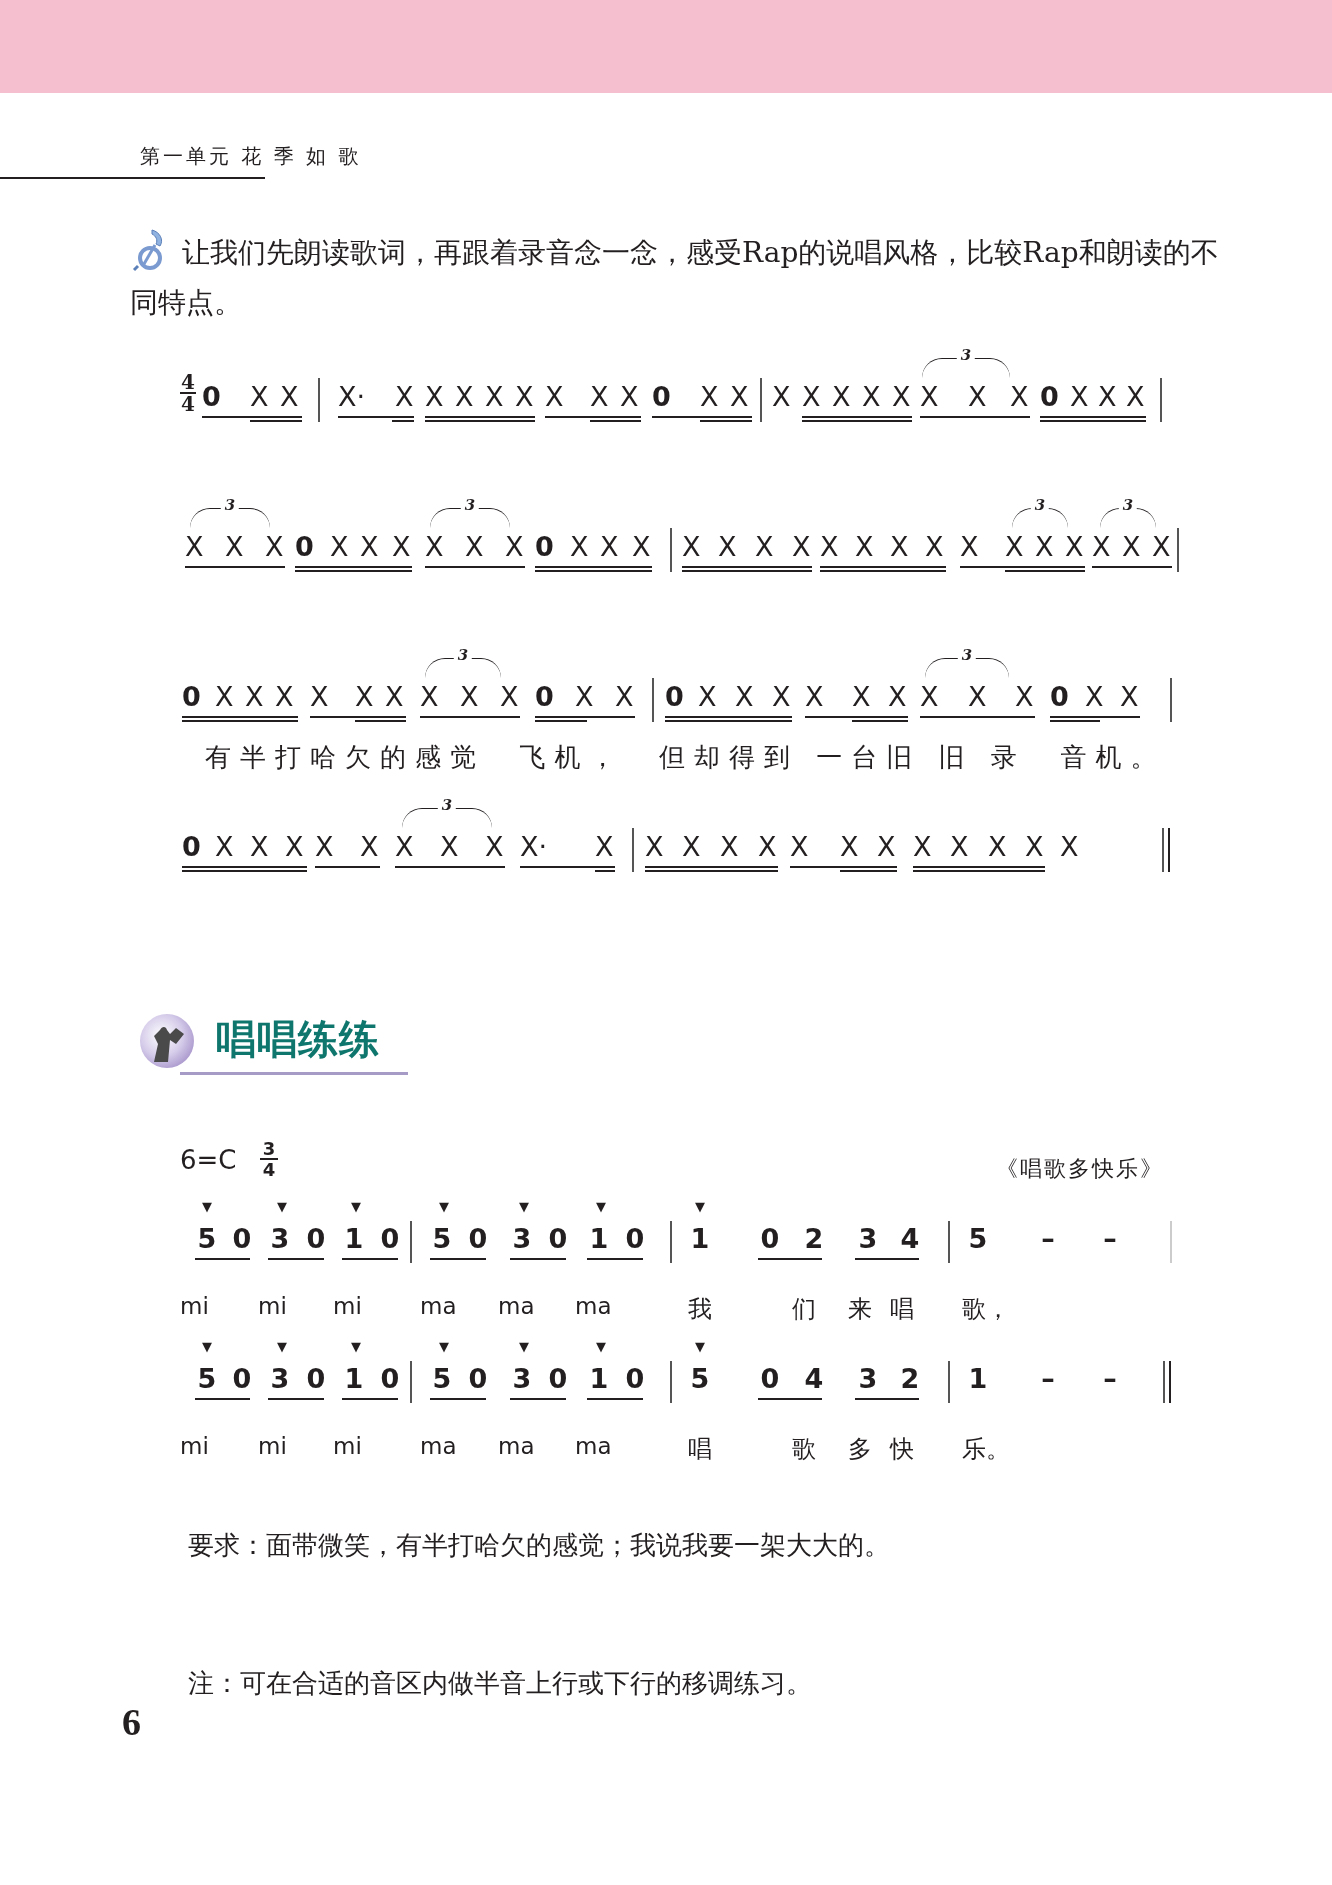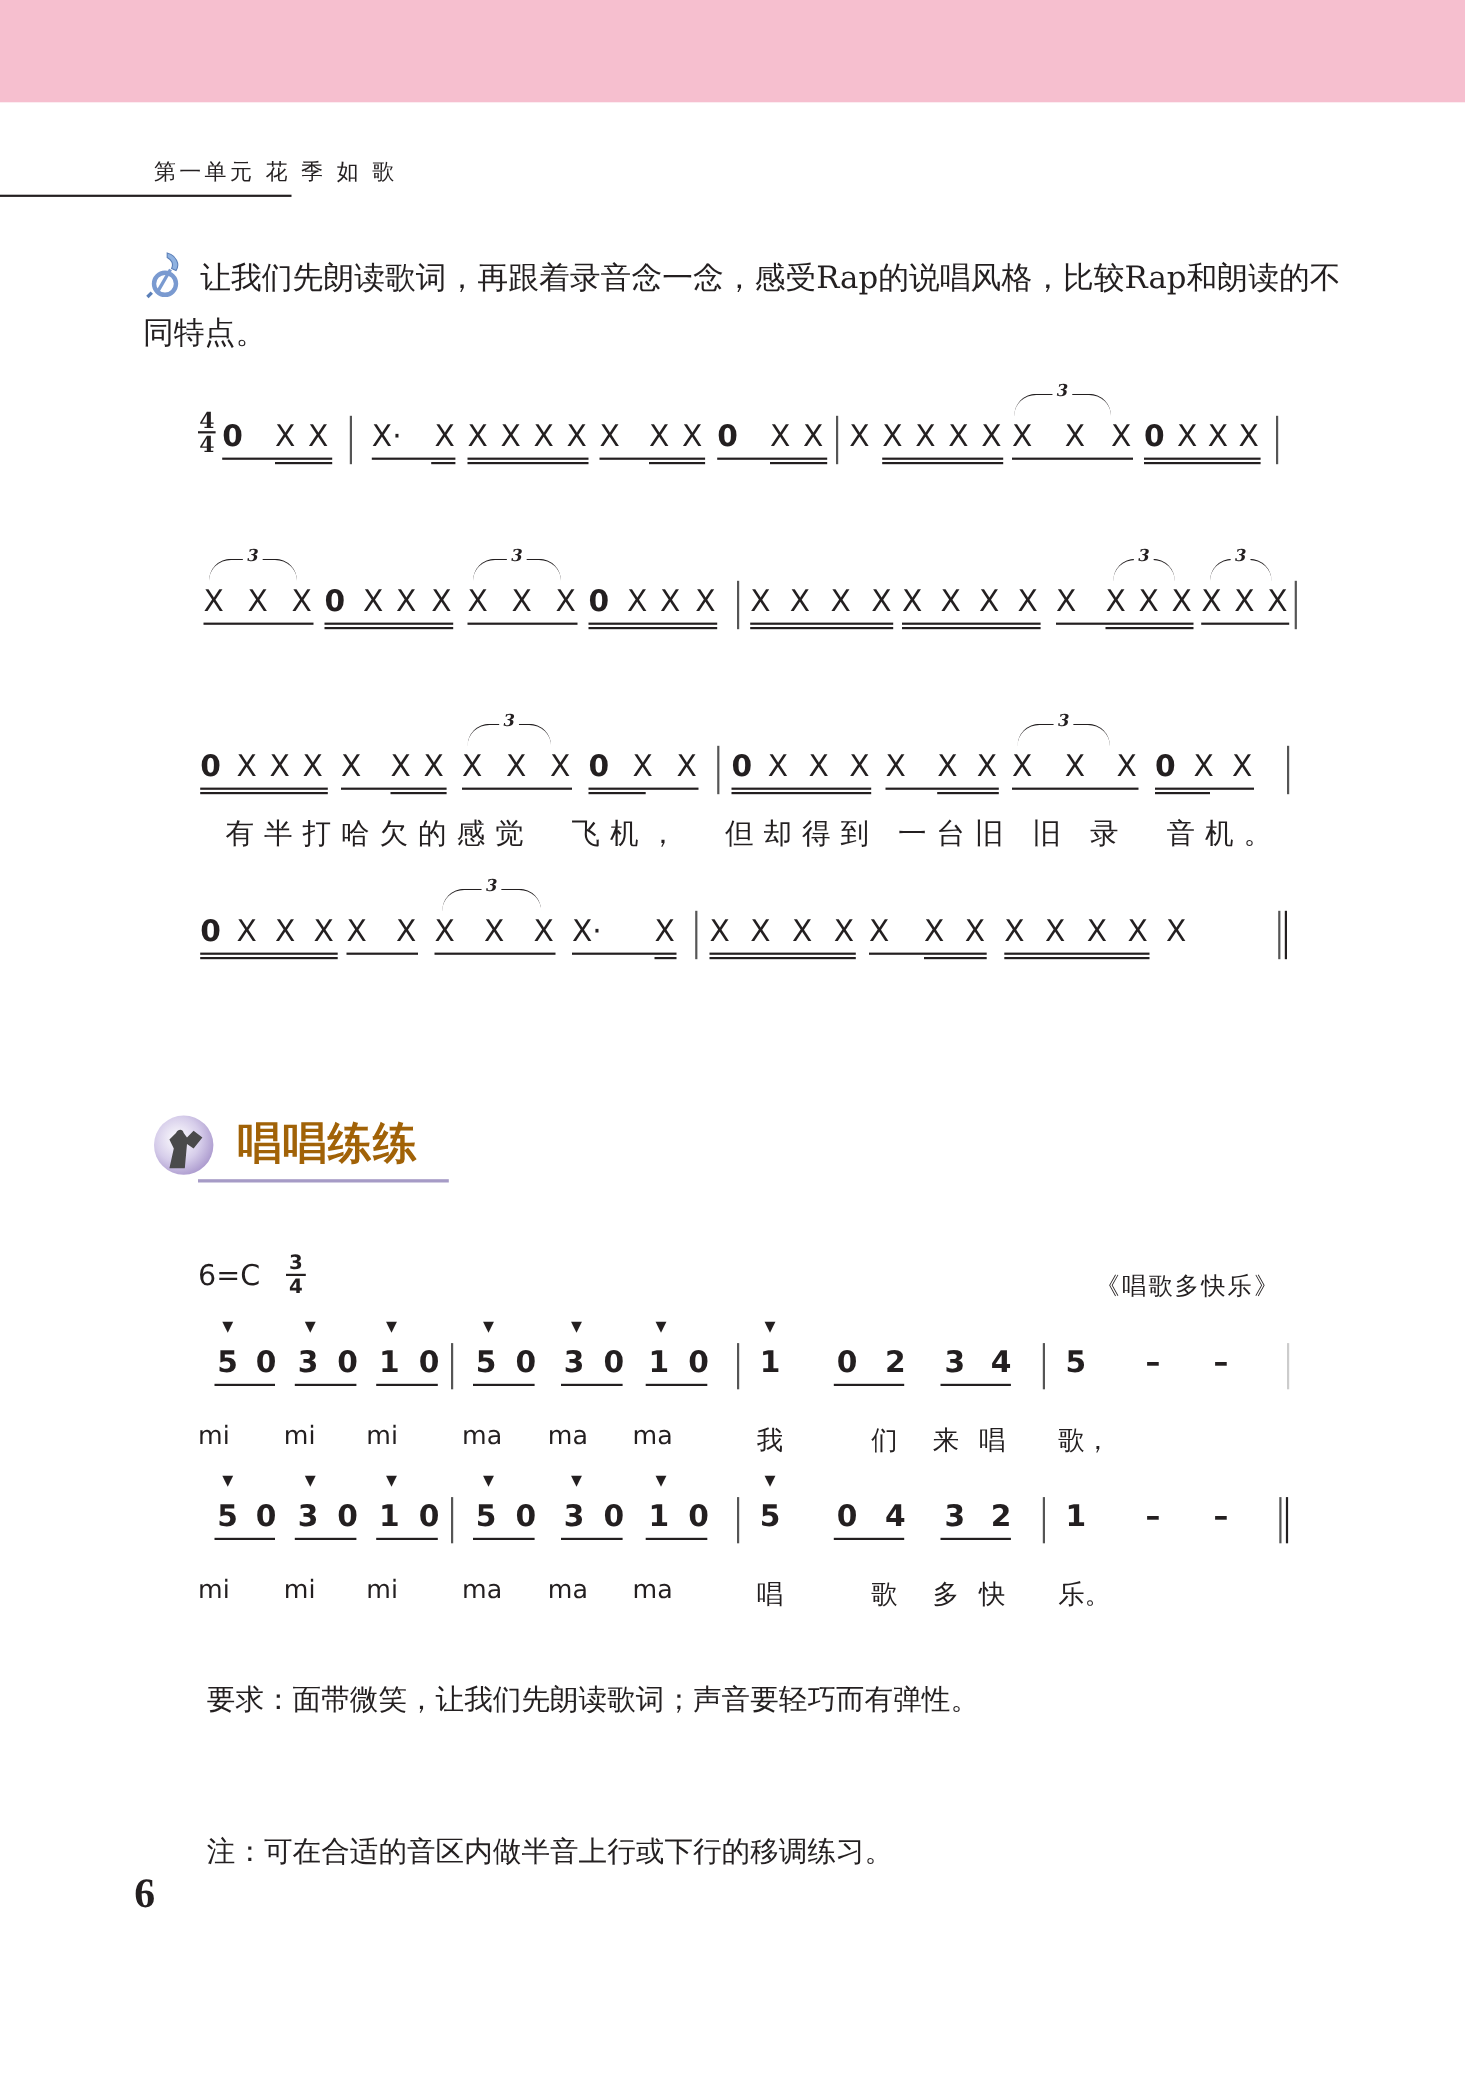--- a/index.html
+++ b/index.html
@@ -27,21 +27,21 @@
   .bar.dbl { width: 2px; box-shadow: 6px 0 0 0 #231f20; }
   .trip { position: absolute; top: -2px; height: 20px; border-top: 1.5px solid #231f20; border-radius: 20px 20px 0 0; }
   .trip span { position: absolute; top: -13px; left: 50%; transform: translateX(-50%); background: #fff; padding: 0 4px; font-size: 15px; font-style: italic; font-weight: bold; }
   .tsig { position: absolute; left: 0; top: 12px; font-weight: bold; font-size: 20px; line-height: 20px; text-align: center; width: 16px; }
   .tsig .n { display: block; border-bottom: 2px solid #231f20; }
 
   
   .sec-head { position: absolute; left: 140px; top: 1010px; height: 62px; width: 260px; }
   .sec-icon { position: absolute; left: 0; top: 4px; width: 54px; height: 54px; border-radius: 50%;
     background: radial-gradient(circle at 40% 40%, #ffffff 0%, #d6cdea 45%, #8a72b8 100%); }
-  .sec-title { position: absolute; left: 76px; top: 2px; font-family: "DejaVu Sans", sans-serif; font-weight: bold; font-size: 40px; color: #a16207; letter-spacing: 1px; }
+  .sec-title { position: absolute; left: 76px; top: 2px; font-family: "DejaVu Sans", sans-serif; font-weight: bold; font-size: 40px; color: #0f766e; letter-spacing: 1px; }
   .sec-rule { position: absolute; left: 40px; top: 62px; width: 228px; height: 3px; background: #a69bc6; }
 
   
   .key { position: absolute; left: 180px; top: 1145px; font-family: "DejaVu Sans", sans-serif; font-size: 26px; }
   .key .ts { position: absolute; left: 80px; top: -6px; font-weight: bold; font-size: 18px; line-height: 19px; text-align: center; width: 18px; }
   .key .ts .n { display: block; border-bottom: 2px solid #231f20; }
   .song-title { position: absolute; right: 168px; top: 1154px; font-size: 22px; letter-spacing: 2px; }
   .ex-line { position: absolute; left: 180px; width: 1000px; height: 130px; }
   .num { position: absolute; top: 30px; font-family: "DejaVu Sans", sans-serif; font-weight: bold; font-size: 27px; width: 20px; text-align: center; }
   .acc { position: absolute; top: 6px; font-size: 13px; width: 20px; text-align: center; }
@@ -407,15 +407,15 @@
   <span class="syl latin" style="left:240px">ma</span>
   <span class="syl latin" style="left:318px">ma</span>
   <span class="syl latin" style="left:395px">ma</span>
   <span class="syl" style="left:508px">唱</span>
   <span class="syl" style="left:612px">歌</span>
   <span class="syl" style="left:668px">多</span>
   <span class="syl" style="left:710px">快</span>
   <span class="syl" style="left:782px">乐。</span>
 </div>
 
-<div class="note-text" style="top:1528px">要求：面带微笑，让我们先朗读歌词；声音要轻巧而有弹性。</div>
+<div class="note-text" style="top:1528px">要求：面带微笑，有半打哈欠的感觉；我说我要一架大大的。</div>
 <div class="note-text" style="top:1666px">注：可在合适的音区内做半音上行或下行的移调练习。</div>
 <div class="page-num">6</div>
 
 </body></html>

